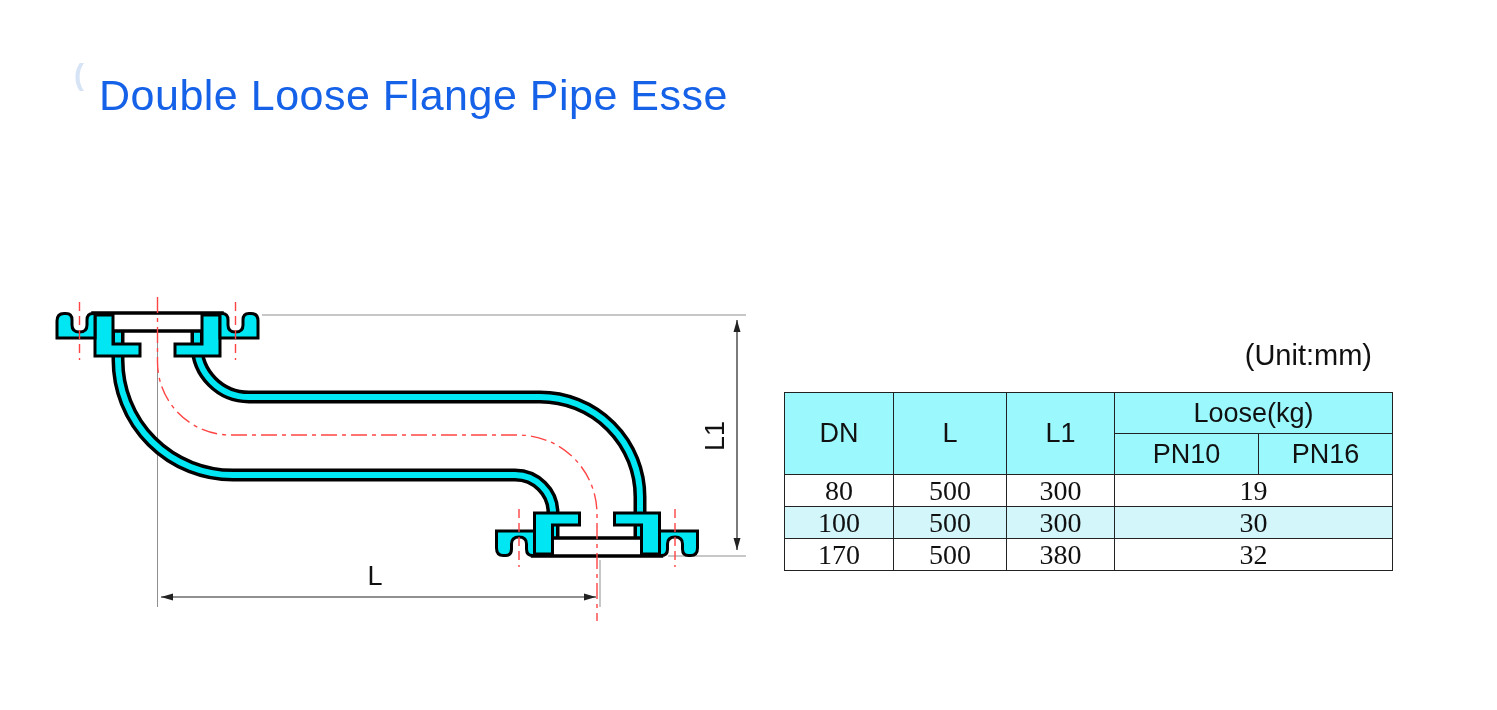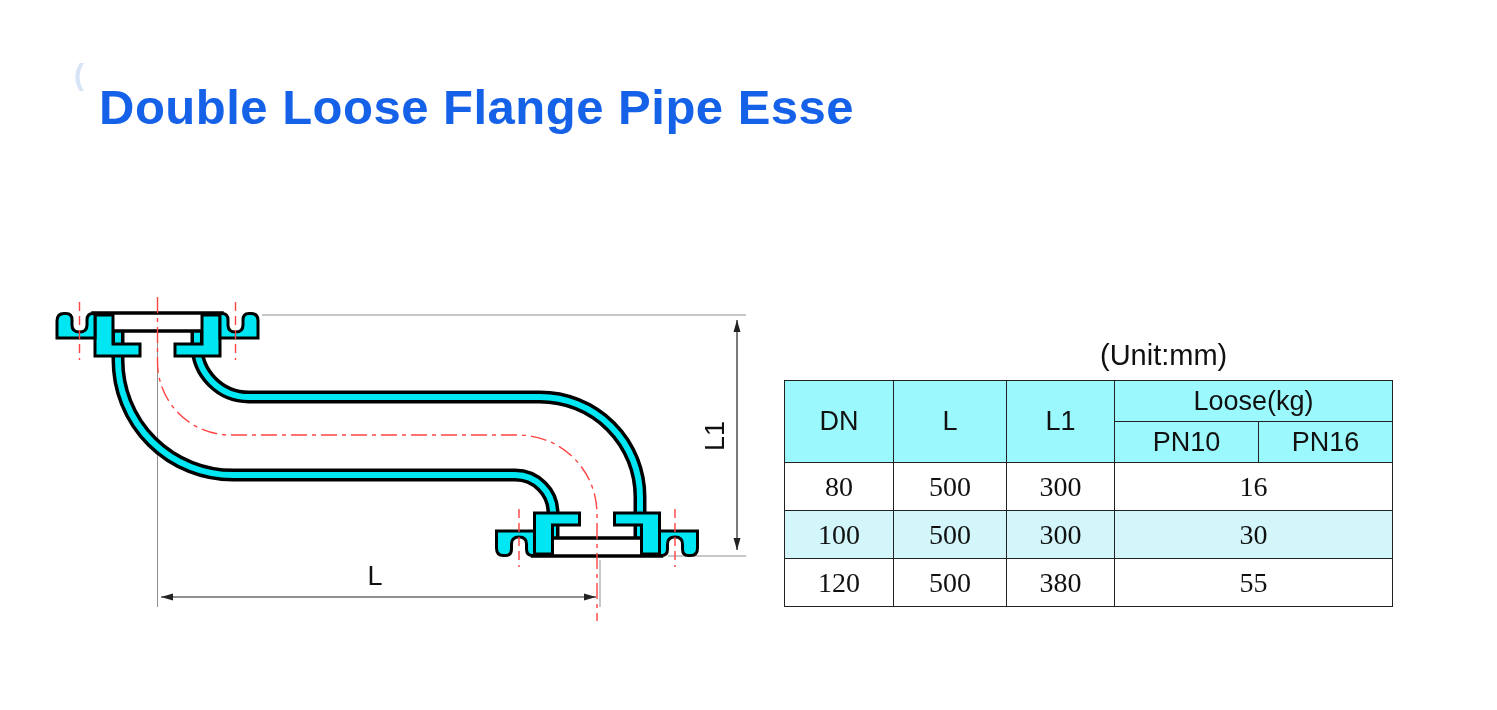--- a/index.html
+++ b/index.html
@@ -1,48 +1,48 @@
 <!DOCTYPE html>
 <html style="--title_color: #1561e8; --pipe_fill: #00e7f3; --outline: #000000; --centerline: #ff4444; --header_bg: #9bf8fc; --stripe_bg: #d2f6fa;"><head>
 <meta charset="utf-8">
 <style>
   html,body{margin:0;padding:0;background:#fff;}
   .page{position:relative;width:1497px;height:710px;background:#ffffff;
         font-family:"Liberation Sans",sans-serif;overflow:hidden;}
 
   .deco-mark{position:absolute;left:74px;top:58px;font-size:30px;
              color:#d6e4f6;font-weight:bold;}
-  .page-title{position:absolute;left:99px;top:52px;font-size:49px;line-height:44px;
-              font-weight:bold;color:var(--title_color,#1561e8);letter-spacing:.5px;
+  .page-title{position:absolute;left:99px;top:44px;font-size:43px;line-height:44px;
+              font-weight:normal;color:var(--title_color,#1561e8);letter-spacing:.5px;
               white-space:nowrap;}
 
   .diagram-svg{position:absolute;left:30px;top:288px;width:730px;height:345px;}
 
   .grayline{stroke:#8f8f8f;stroke-width:1;fill:none;}
   .wall-o{stroke:var(--outline,#000);stroke-width:13;fill:none;}
   .wall-f{stroke:var(--pipe_fill,#00e7f3);stroke-width:6;fill:none;}
   .cyanfill{fill:var(--pipe_fill,#00e7f3);stroke:var(--outline,#000);stroke-width:3;}
   .plate{fill:none;stroke:var(--outline,#000);stroke-width:3.5;}
   .redline{stroke:var(--centerline,#ff4444);stroke-width:1.4;fill:none;}
   .boltline{stroke:var(--centerline,#ff4444);stroke-width:1.4;fill:none;
             stroke-dasharray:9 5;}
   .dimline{stroke:#222;stroke-width:1.2;fill:none;}
   .dimhead{fill:#222;stroke:none;}
   .dimtext{fill:#111;font-size:27px;font-family:"Liberation Sans",sans-serif;}
 
-  .unit-note{position:absolute;left:1100px;top:339px;width:272px;text-align:left;
+  .unit-note{position:absolute;left:1100px;top:339px;width:272px;text-align:right;
              font-size:29px;color:#111;}
 
-  .spec-table{position:absolute;left:784px;top:380px;border-collapse:collapse;
+  .spec-table{position:absolute;left:784px;top:392px;border-collapse:collapse;
               table-layout:fixed;border-radius:29px;}
   .spec-table th,.spec-table td{border:1.6px solid #222;text-align:center;
               padding:0;color:#111;font-weight:normal;vertical-align:middle;}
   .spec-table thead th{background:var(--header_bg,#9bf8fc);font-size:27px;}
   .spec-table thead tr{height:41px;}
-  .spec-table tbody tr{height:48px;}
+  .spec-table tbody tr{height:32px;}
   .spec-table td{font-family:"Liberation Serif",serif;font-size:28px;line-height:30px;}
   .spec-table tr.stripe td{background:var(--stripe_bg,#d2f6fa);}
 </style>
 </head>
 <body>
 
 <div class="page">
 
   <span class="deco-mark">(</span>
   <h1 class="page-title">Double Loose Flange Pipe Esse</h1>
@@ -128,30 +128,30 @@
       <tr>
         <th>PN10</th>
         <th>PN16</th>
       </tr>
     </thead>
     <tbody>
       <tr>
         <td>80</td>
         <td>500</td>
         <td>300</td>
-        <td colspan="2">16</td>
+        <td colspan="2">19</td>
       </tr>
       <tr class="stripe">
         <td>100</td>
         <td>500</td>
         <td>300</td>
         <td colspan="2">30</td>
       </tr>
       <tr>
-        <td>120</td>
+        <td>170</td>
         <td>500</td>
         <td>380</td>
-        <td colspan="2">55</td>
+        <td colspan="2">32</td>
       </tr>
     </tbody>
   </table>
 
 </div>
 
 </body></html>

